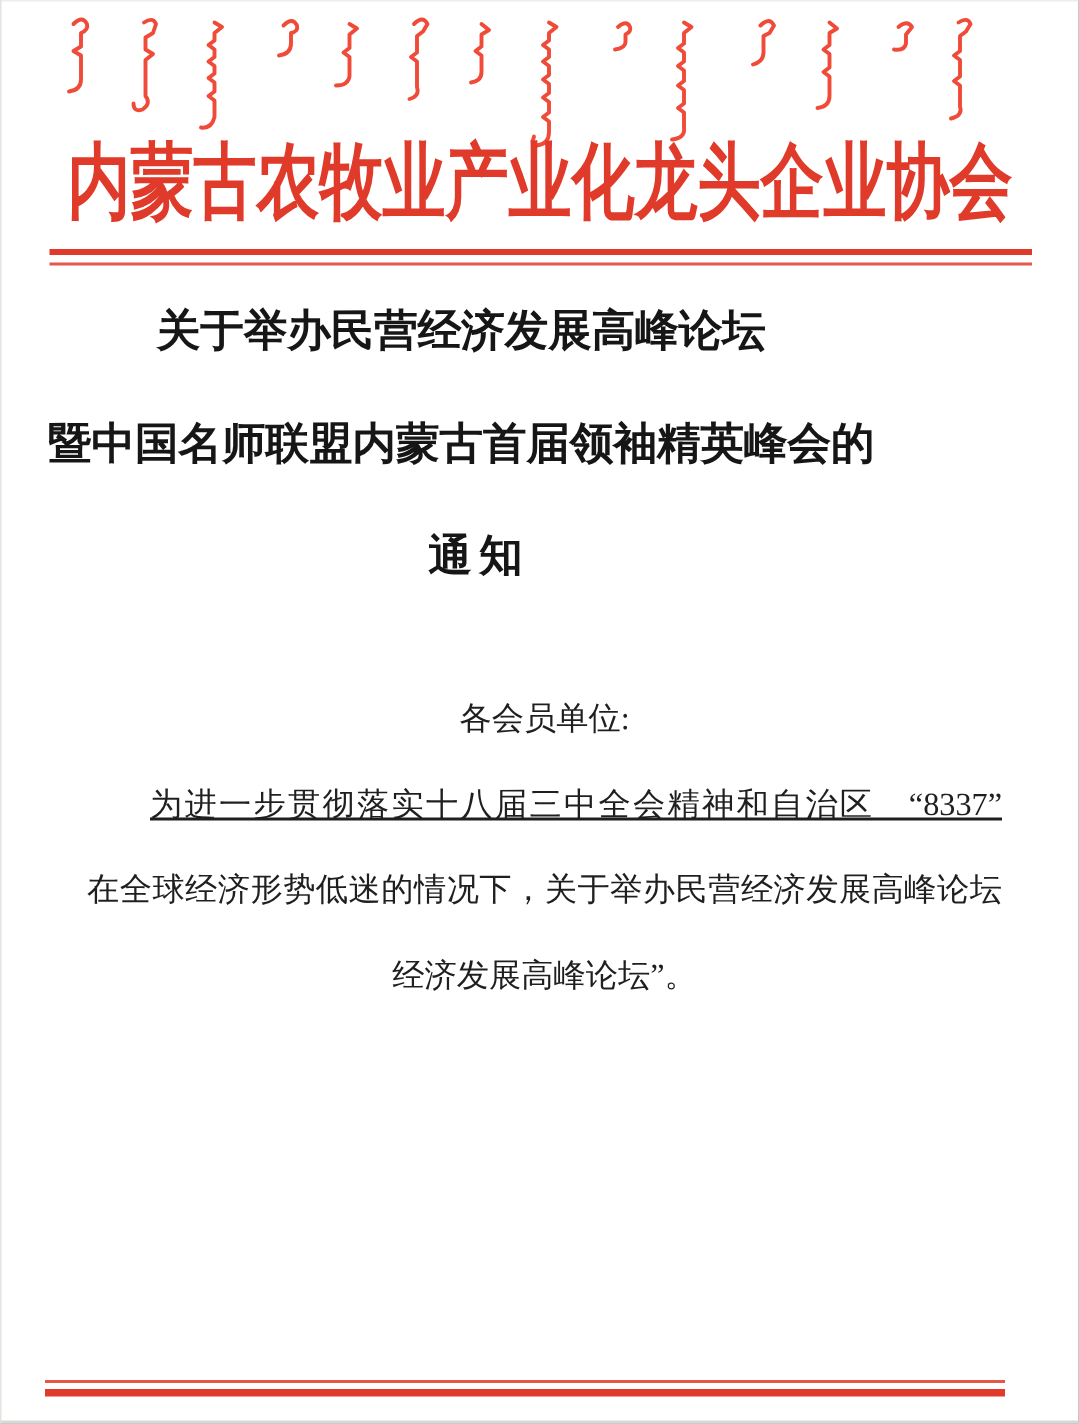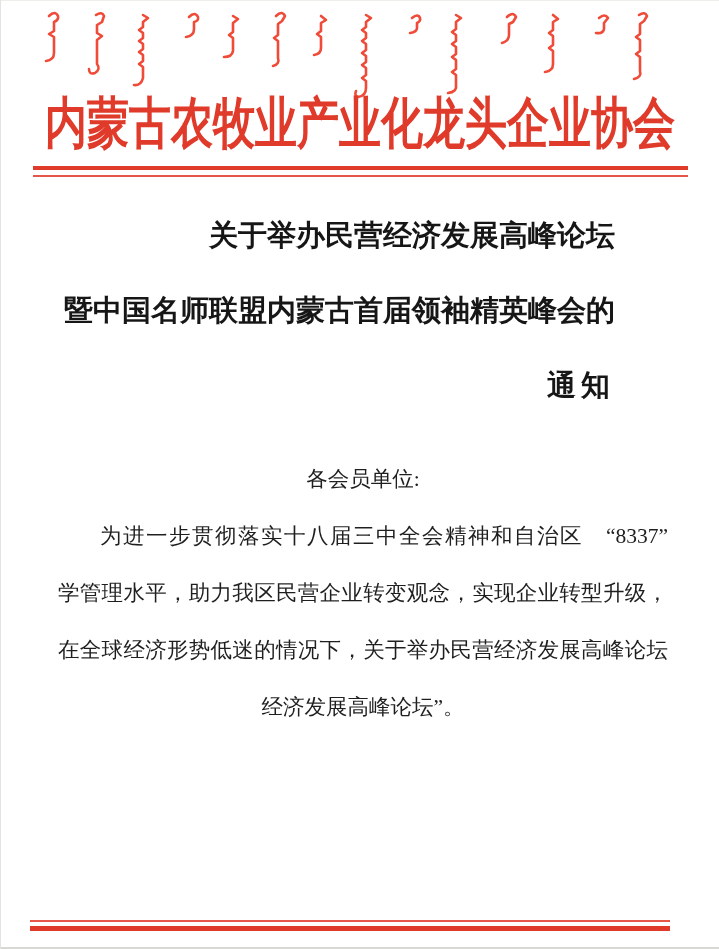--- a/index.html
+++ b/index.html
@@ -20,32 +20,32 @@
     line-height:1.05; white-space:nowrap;
     text-align:justify; text-align-last:justify;
     transform:scaleY(1.32); transform-origin:0 0;
   }
   .rule{position:absolute; background:var(--accent-red);}
   .rule-a{left:33px; top:166px; width:655px; height:4px;}
   .rule-b{left:33px; top:175px; width:655px; height:2px; opacity:.85;}
   .foot-thin{left:30px; top:920px; width:640px; height:2px; opacity:.85;}
   .foot-thick{left:30px; top:926px; width:640px; height:5px;}
   .title{
-    position:absolute; left:0; top:198px; width:615px;
-    text-align:right; color:#161616; font-weight:bold; font-size:29px;
+    position:absolute; left:0; top:184px; width:615px;
+    text-align:center; color:#161616; font-weight:bold; font-size:29px;
   }
   .title > div{height:75px; line-height:75px;}
   .title .spaced{letter-spacing:5px;margin-left:24px;}
   .docbody{
     position:absolute; left:58px; top:451px; width:610px;
     color:var(--ink); font-size:21.5px;
   }
   .bl{height:57px; line-height:57px; white-space:nowrap;text-align:center;}
   .bl.jline{white-space:normal; text-align:justify; text-align-last:justify;}
-  .bl.indent{text-indent:42px;}
+  .bl.indent{text-indent:42px;text-decoration:underline;}
 </style>
 </head>
 <body>
 
 <div class="page">
 
   <svg class="mong" viewBox="0 0 719 100" aria-hidden="true">
     <g transform="translate(45,0)">
         <path d="M4 10 q6 -6 9 0 q1 4 -4 6 l0 9 -5 3 5 3 0 16 q0 7 -8 8"></path>
       </g>
@@ -97,21 +97,20 @@
 
   <div class="title">
     <div>关于举办民营经济发展高峰论坛</div>
     <div>暨中国名师联盟内蒙古首届领袖精英峰会的</div>
     <div class="spaced">通知</div>
   </div>
 
   <div class="docbody">
     <div class="bl">各会员单位:</div>
     <div class="bl jline indent">为进一步贯彻落实十八届三中全会精神和自治区　“8337”</div>
-    <div class="bl jline">学管理水平，助力我区民营企业转变观念，实现企业转型升级，</div>
     <div class="bl jline">在全球经济形势低迷的情况下，关于举办民营经济发展高峰论坛</div>
     <div class="bl">经济发展高峰论坛”。</div>
   </div>
 
   <div class="rule foot-thin"></div>
   <div class="rule foot-thick"></div>
 
 </div>
 
 </body></html>

